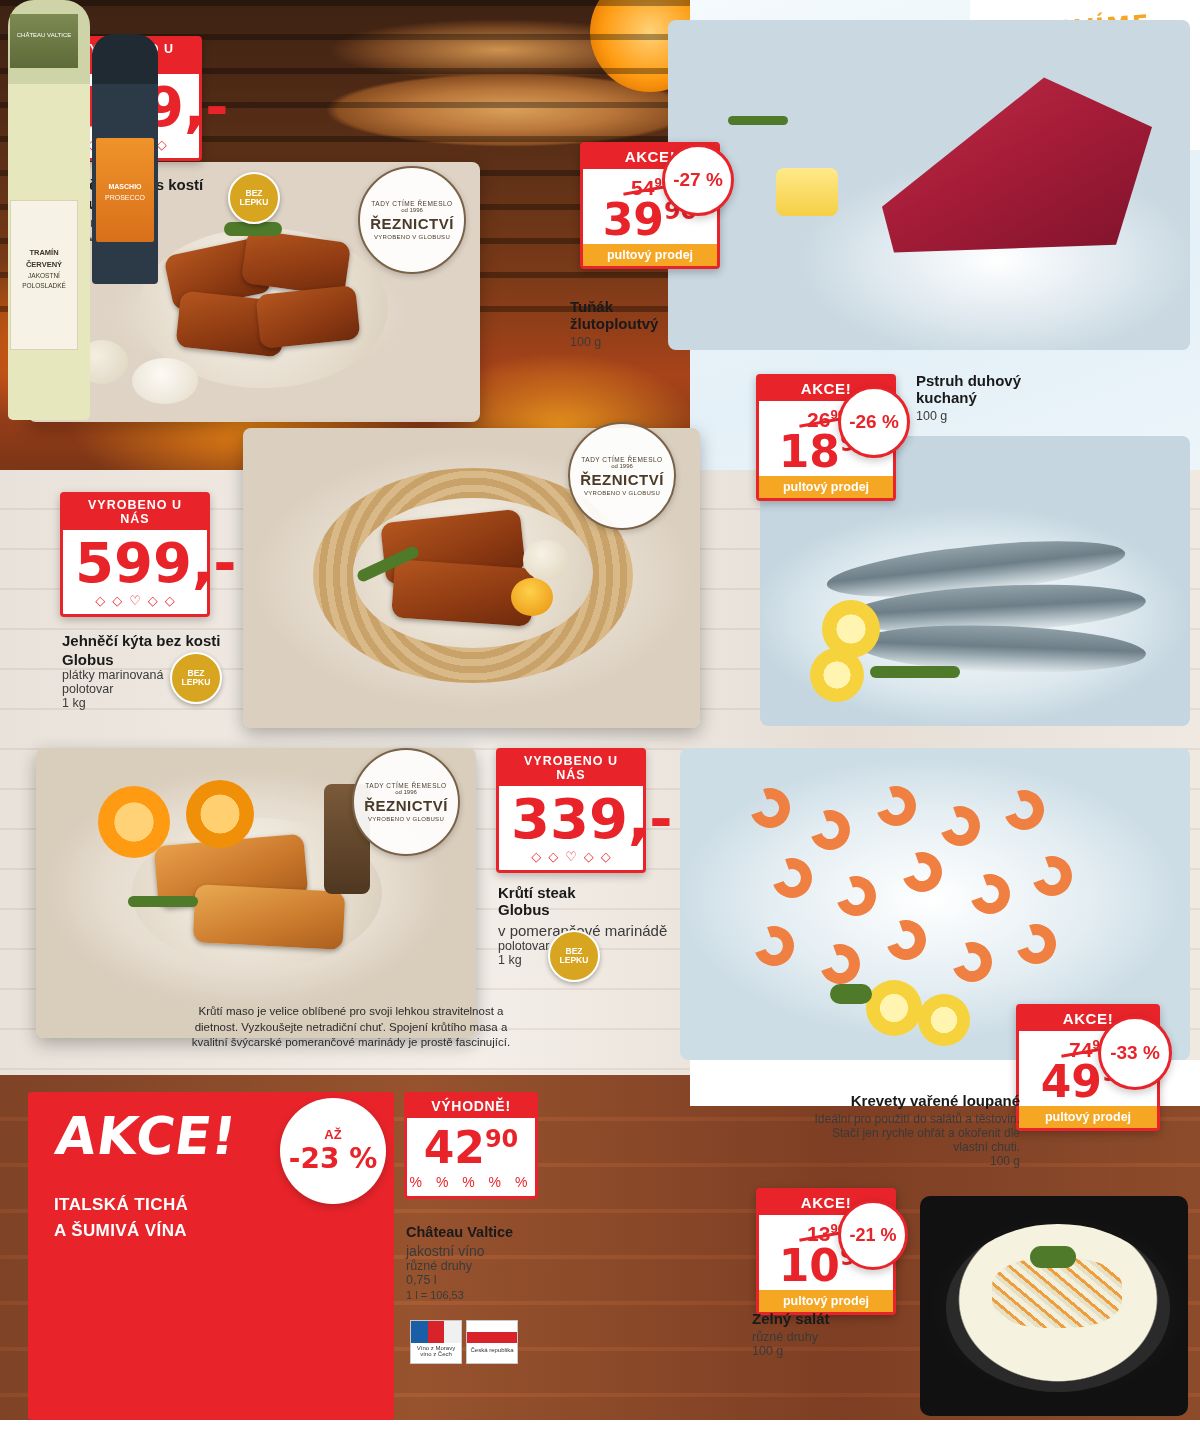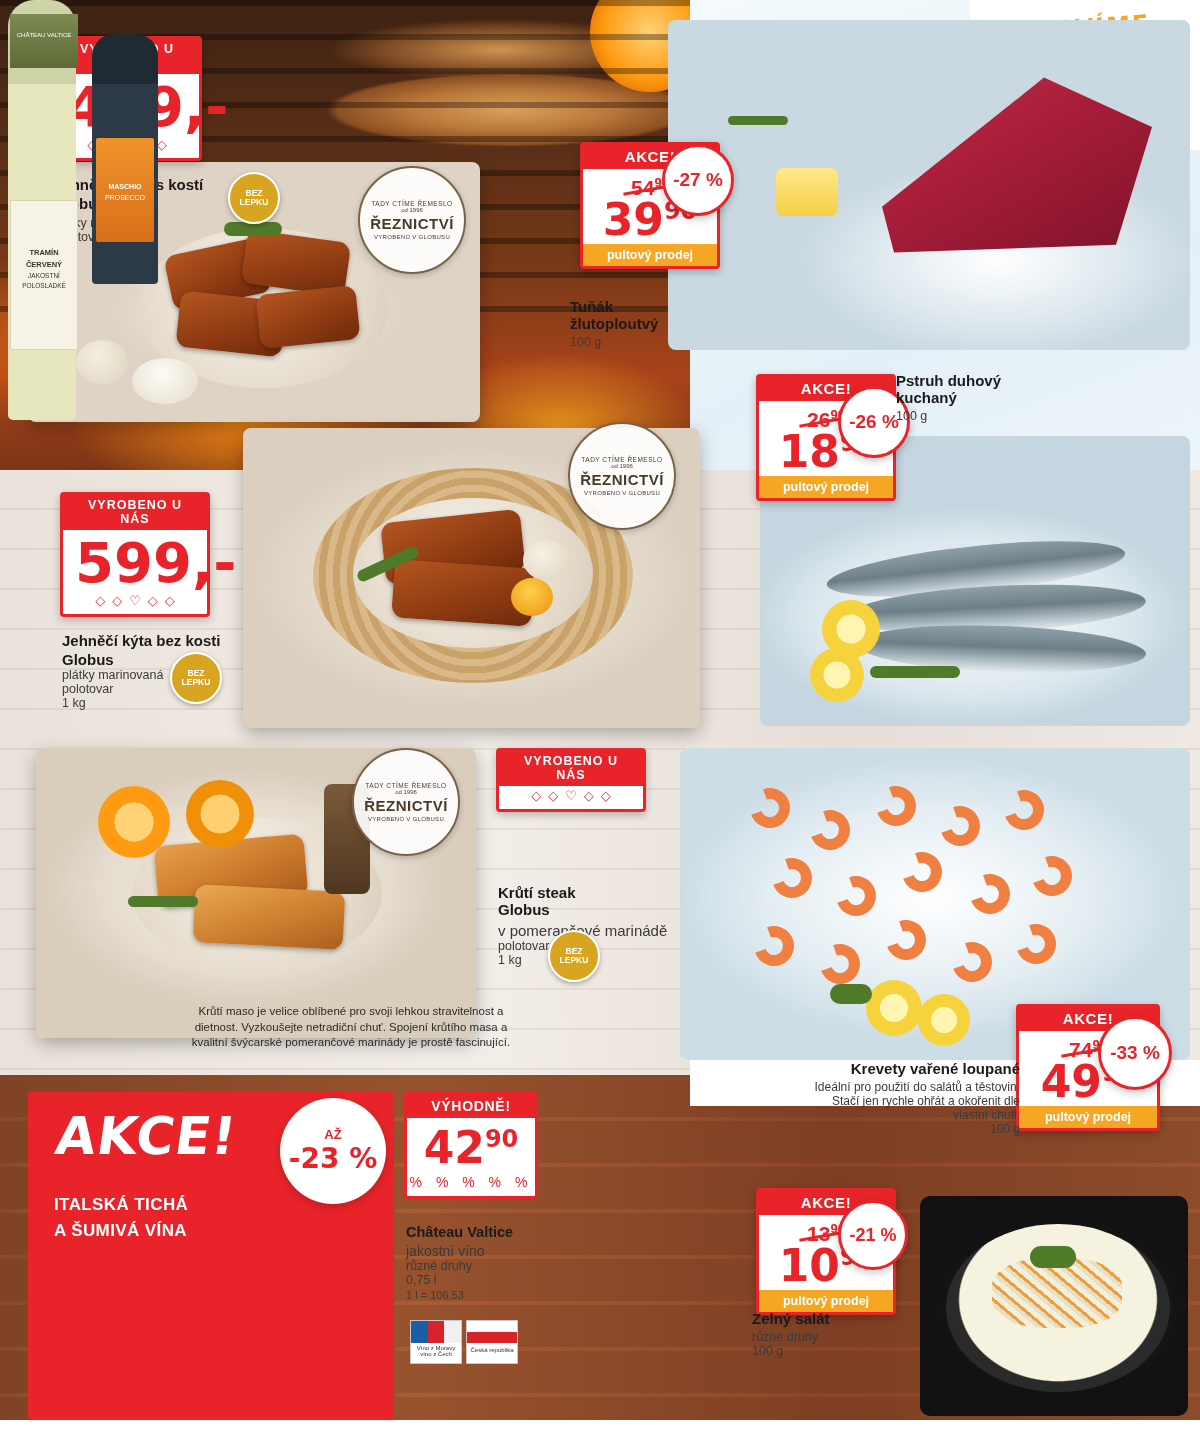--- a/index.html
+++ b/index.html
@@ -328,21 +328,21 @@
   <div class="lemon" style="left:50px;top:212px;width:54px;height:54px;"></div>
   <div class="herb" style="left:110px;top:230px;width:90px;height:12px;border-radius:8px;"></div>
 </div>
 <div class="akce-badge" style="left:756px;top:374px;width:140px;">
   <div class="atop">AKCE!</div>
   <div class="old"><span>26</span><span class="sup">90</span></div>
   <div class="newp"><span>18</span><span class="sup">90</span></div>
   <div class="pult">pultový prodej</div>
 </div>
 <div class="disc-circle" style="left:838px;top:386px;width:72px;height:72px;font-size:19px;">-26 %</div>
-<div style="position:absolute;left:896px;top:372px;width:200px;">
+<div style="position:absolute;left:916px;top:372px;width:200px;">
   <div class="prod-title" style="font-size:15px;">Pstruh duhový</div>
   <div class="prod-title" style="font-size:15px;">kuchaný</div>
   <div class="prod-sub" style="font-size:12.5px;margin-top:3px;">100 g</div>
 </div>
 
 <div class="photo shadowed ph-steak">
   <div class="basket"></div>
   <div class="meat-plate" style="left:110px;top:70px;width:240px;height:150px;"></div>
   <div class="meat-piece" style="left:140px;top:88px;width:140px;height:62px;transform:rotate(-6deg);"></div>
   <div class="meat-piece" style="left:150px;top:136px;width:140px;height:58px;transform:rotate(4deg);"></div>
@@ -392,20 +392,21 @@
 <div class="seal-rez" style="left:352px;top:748px;">
   <div class="l1">TADY CTÍME ŘEMESLO</div>
   <div class="l2">od 1996</div>
   <div class="l3">ŘEZNICTVÍ</div>
   <div class="l4">VYROBENO V GLOBUSU</div>
 </div>
 <div class="turkey-note">Krůtí maso je velice oblíbené pro svoji lehkou stravitelnost a dietnost. Vyzkoušejte netradiční chuť. Spojení krůtího masa a kvalitní švýcarské pomerančové marinády je prostě fascinující.</div>
 
 <div class="vyrobeno" style="left:496px;top:748px;width:150px;">
   <div class="vtop">VYROBENO U NÁS</div>
+  <div class="vprice">339,-</div>
   <div class="vicons">
     <span>◇</span>
     <span>◇</span>
     <span>♡</span>
     <span>◇</span>
     <span>◇</span>
   </div>
 </div>
 <div style="position:absolute;left:498px;top:884px;width:180px;">
   <div class="prod-title" style="font-size:15px;">Krůtí steak</div>
@@ -440,21 +441,21 @@
   <div class="herb" style="left:150px;top:236px;width:42px;height:20px;border-radius:10px;"></div>
 </div>
 <div class="akce-badge" style="left:1016px;top:1004px;width:144px;">
   <div class="atop">AKCE!</div>
   <div class="old"><span>74</span><span class="sup">90</span></div>
   <div class="newp"><span>49</span><span class="sup">90</span></div>
   <div class="pult">pultový prodej</div>
 </div>
 <div class="disc-circle" style="left:1098px;top:1016px;width:74px;height:74px;font-size:19px;">-33 %</div>
 <div style="position:absolute;left:740px;top:1060px;width:280px;text-align:right;">
-  <div class="prod-title" style="font-size:15px;">Krevety vařené loupané</div>
+  <div class="prod-title" style="font-size:15px;margin-top:32px;">Krevety vařené loupané</div>
   <div class="prod-sub" style="font-size:12px;margin-top:3px;">Ideální pro použití do salátů a těstovin.</div>
   <div class="prod-sub" style="font-size:12px;">Stačí jen rychle ohřát a okořenit dle</div>
   <div class="prod-sub" style="font-size:12px;">vlastní chuti.</div>
   <div class="prod-sub" style="font-size:12px;">100 g</div>
 </div>
 
 <div class="photo ph-salad">
   <div class="salad-bowl"></div>
   <div style="position:absolute;left:72px;top:62px;width:130px;height:70px;border-radius:40%;background:repeating-linear-gradient(40deg,#f2efdd 0 5px,#e6e0c4 5px 9px,#ef9e3d 9px 12px);"></div>
   <div class="herb" style="left:110px;top:50px;width:46px;height:22px;border-radius:12px;"></div>
@@ -493,21 +494,21 @@
   </div>
   <div class="bottle" style="left:92px;top:34px;width:66px;height:250px;background:linear-gradient(180deg,#1f2a33 0 20%, #2b3a46 20% 100%);border-radius:22px 22px 4px 4px;">
     <div style="position:absolute;left:4px;top:104px;width:58px;height:104px;background:linear-gradient(180deg,#f0932a,#d8701a);border-radius:2px;font-size:7px;color:#fff;text-align:center;padding-top:44px;line-height:1.5;">
       <span style="font-weight:bold;">MASCHIO</span><br>
       <span>PROSECCO</span>
     </div>
   </div>
 </div>
 
 <div class="ph-valtice">
-  <div class="bottle" style="left:8px;top:0;width:68px;height:420px;background:linear-gradient(180deg,#cfd3a8 0 20%, #e7e7be 20% 100%);border-radius:26px 26px 5px 5px;">
+  <div class="bottle" style="left:8px;top:0;width:82px;height:420px;background:linear-gradient(180deg,#cfd3a8 0 20%, #e7e7be 20% 100%);border-radius:26px 26px 5px 5px;">
     <div style="position:absolute;left:2px;top:14px;width:68px;height:54px;background:linear-gradient(180deg,#7d8a52,#5e6a38);color:#fff;font-size:6px;text-align:center;padding-top:18px;">
       <span>CHÂTEAU VALTICE</span>
     </div>
     <div style="position:absolute;left:2px;top:200px;width:68px;height:150px;background:#f6f3e6;border:1px solid #d8d2b6;text-align:center;padding-top:46px;font-size:6.5px;color:#3a3524;line-height:1.6;">
       <div style="font-weight:bold;font-size:7.5px;">TRAMÍN ČERVENÝ</div>
       <div style="white-space:pre-line;">JAKOSTNÍ
 POLOSLADKÉ</div>
     </div>
   </div>
 </div>

